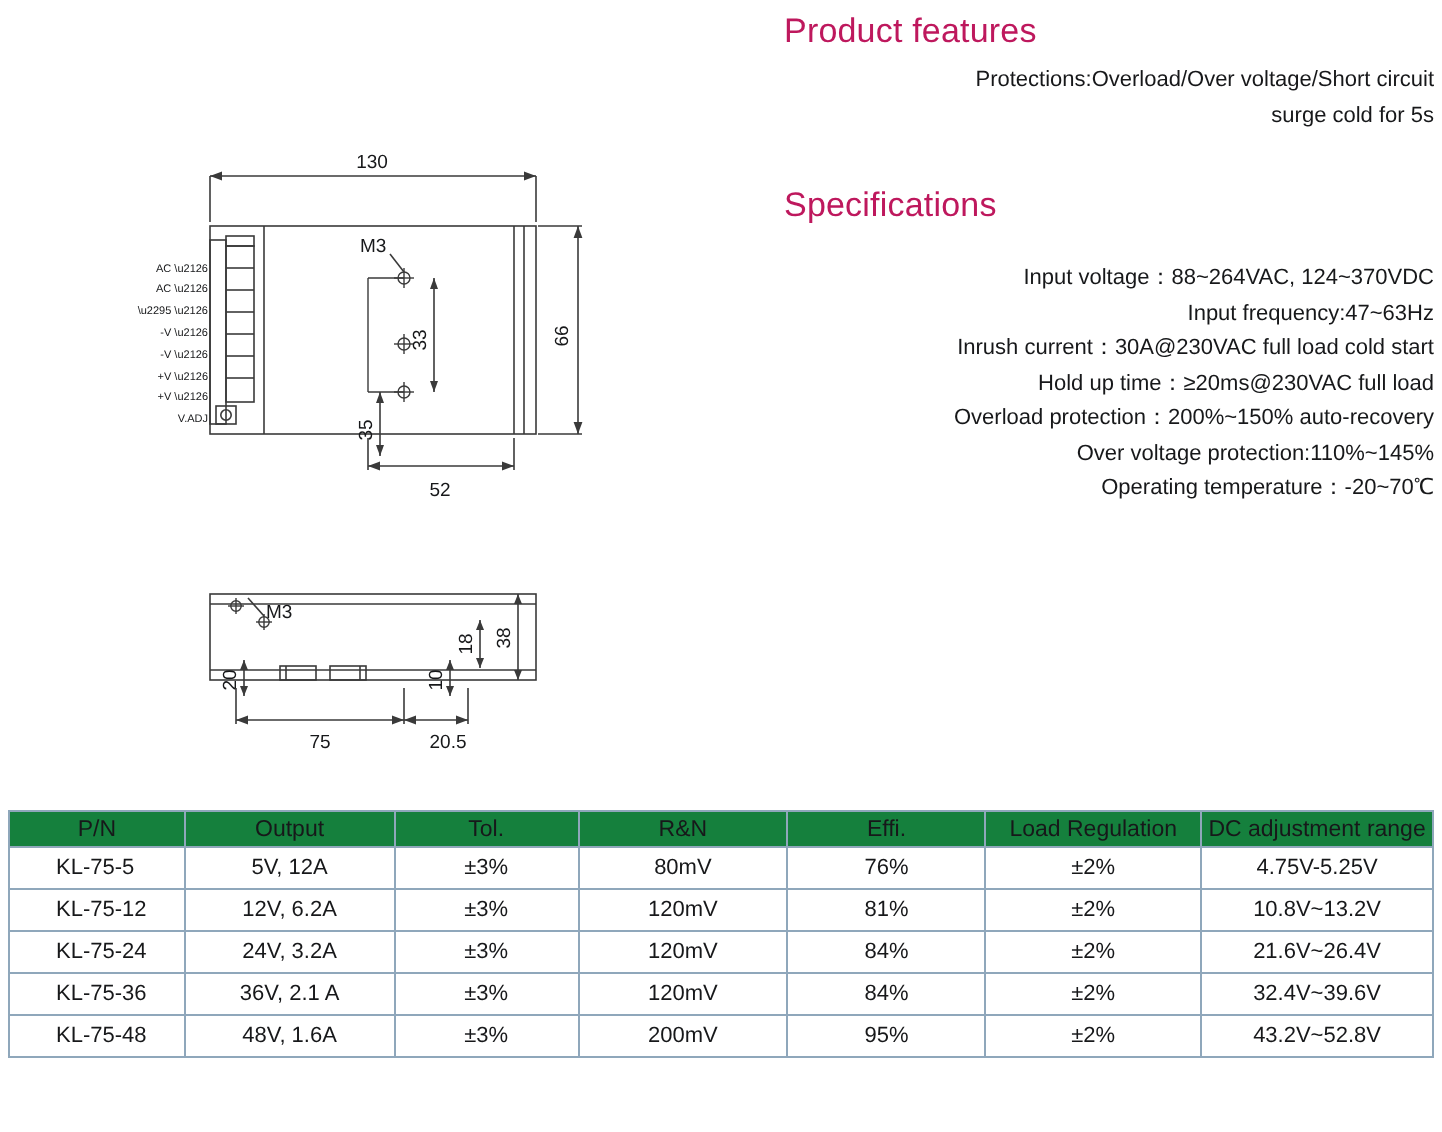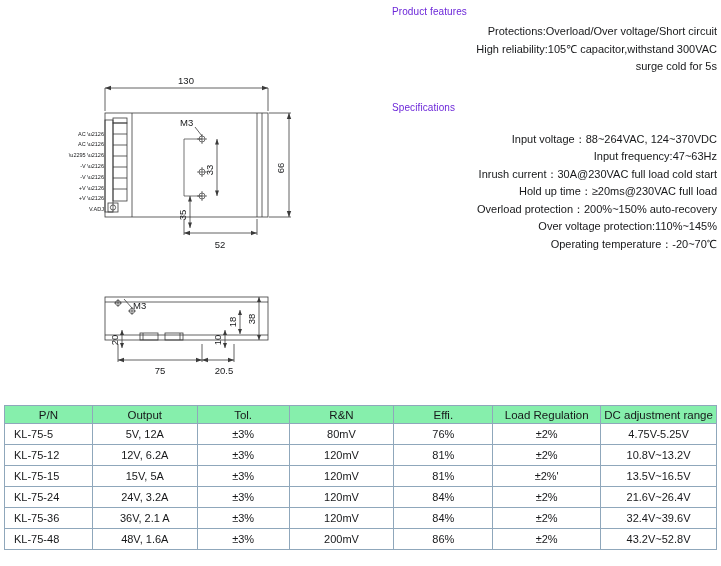--- a/index.html
+++ b/index.html
@@ -22,22 +22,22 @@
   }
 
   
   .text-col {
     position: absolute;
     left: 392px;
     top: 6px;
     width: 325px;
   }
   .section-title {
-    color: #6d28d9;
-    font-size: 10px;
+    color: #be185d;
+    font-size: 17px;
     margin: 0 0 6px 0;
     letter-spacing: .1px;
   }
   .text-line {
     font-size: 11px;
     line-height: 17.5px;
     color: #17181a;
     white-space: pre;
     text-align: right;
   }
@@ -66,36 +66,36 @@
     border-collapse: collapse;
     font-size: 11px;
   }
   .spec-table th, .spec-table td {
     border: 1px solid #8fa7bb;
     text-align: center;
     color: #17181a;
     font-weight: normal;
   }
   .spec-table thead th {
-    background: #86efac;
+    background: #15803d;
     height: 17px;
     line-height: 16px;
     font-size: 11.5px;
     padding: 0 2px;
   }
   .spec-table thead tr.row-en th { border-bottom: none; }
   .spec-table thead tr.row-cn th { border-top: none; }
   .spec-table tbody td {
     height: 20px;
     padding: 0 2px;
     font-size: 11px;
   }
   .spec-table tbody td.pn {
     text-align: left;
-    padding-left: 9px;
+    padding-left: 23px;
   }
   .col-pn      { width: 88px; }
   .col-output  { width: 105px; }
   .col-tol     { width: 92px; }
   .col-rn      { width: 105px; }
   .col-effi    { width: 99px; }
   .col-load    { width: 108px; }
   .col-dc      { width: 116px; }
 </style>
 </head>
@@ -246,21 +246,20 @@
         <line x1="222" y1="344" x2="222" y2="362"></line>
         <text x="212" y="374" fill="#17181a" stroke="none" text-anchor="middle" font-size="9.5">20.5</text>
       </g>
     </svg>
   </div>
 
   <div class="text-col">
 
     <div class="section-title">Product features</div>
     <div class="text-line">Protections:Overload/Over voltage/Short circuit</div>
-    <div class="text-line">High reliability:105℃ capacitor,withstand 300VAC</div>
     <div class="text-line indent">surge cold for 5s</div>
 
     <div class="spacer-2"></div>
 
     <div class="section-title">Specifications</div>
     <div class="spacer-1"></div>
     <div class="text-line">Input voltage：88~264VAC, 124~370VDC</div>
     <div class="text-line">Input frequency:47~63Hz</div>
     <div class="text-line">Inrush current：30A@230VAC full load cold start</div>
     <div class="text-line">Hold up time：≥20ms@230VAC full load</div>
@@ -303,29 +302,20 @@
       <tr>
         <td class="pn">KL-75-12</td>
         <td>12V, 6.2A</td>
         <td>±3%</td>
         <td>120mV</td>
         <td>81%</td>
         <td>±2%</td>
         <td>10.8V~13.2V</td>
       </tr>
       <tr>
-        <td class="pn">KL-75-15</td>
-        <td>15V, 5A</td>
-        <td>±3%</td>
-        <td>120mV</td>
-        <td>81%</td>
-        <td>±2%'</td>
-        <td>13.5V~16.5V</td>
-      </tr>
-      <tr>
         <td class="pn">KL-75-24</td>
         <td>24V, 3.2A</td>
         <td>±3%</td>
         <td>120mV</td>
         <td>84%</td>
         <td>±2%</td>
         <td>21.6V~26.4V</td>
       </tr>
       <tr>
         <td class="pn">KL-75-36</td>
@@ -334,20 +324,20 @@
         <td>120mV</td>
         <td>84%</td>
         <td>±2%</td>
         <td>32.4V~39.6V</td>
       </tr>
       <tr>
         <td class="pn">KL-75-48</td>
         <td>48V, 1.6A</td>
         <td>±3%</td>
         <td>200mV</td>
-        <td>86%</td>
+        <td>95%</td>
         <td>±2%</td>
         <td>43.2V~52.8V</td>
       </tr>
     </tbody>
   </table>
 
 </div>
 
 </body></html>

